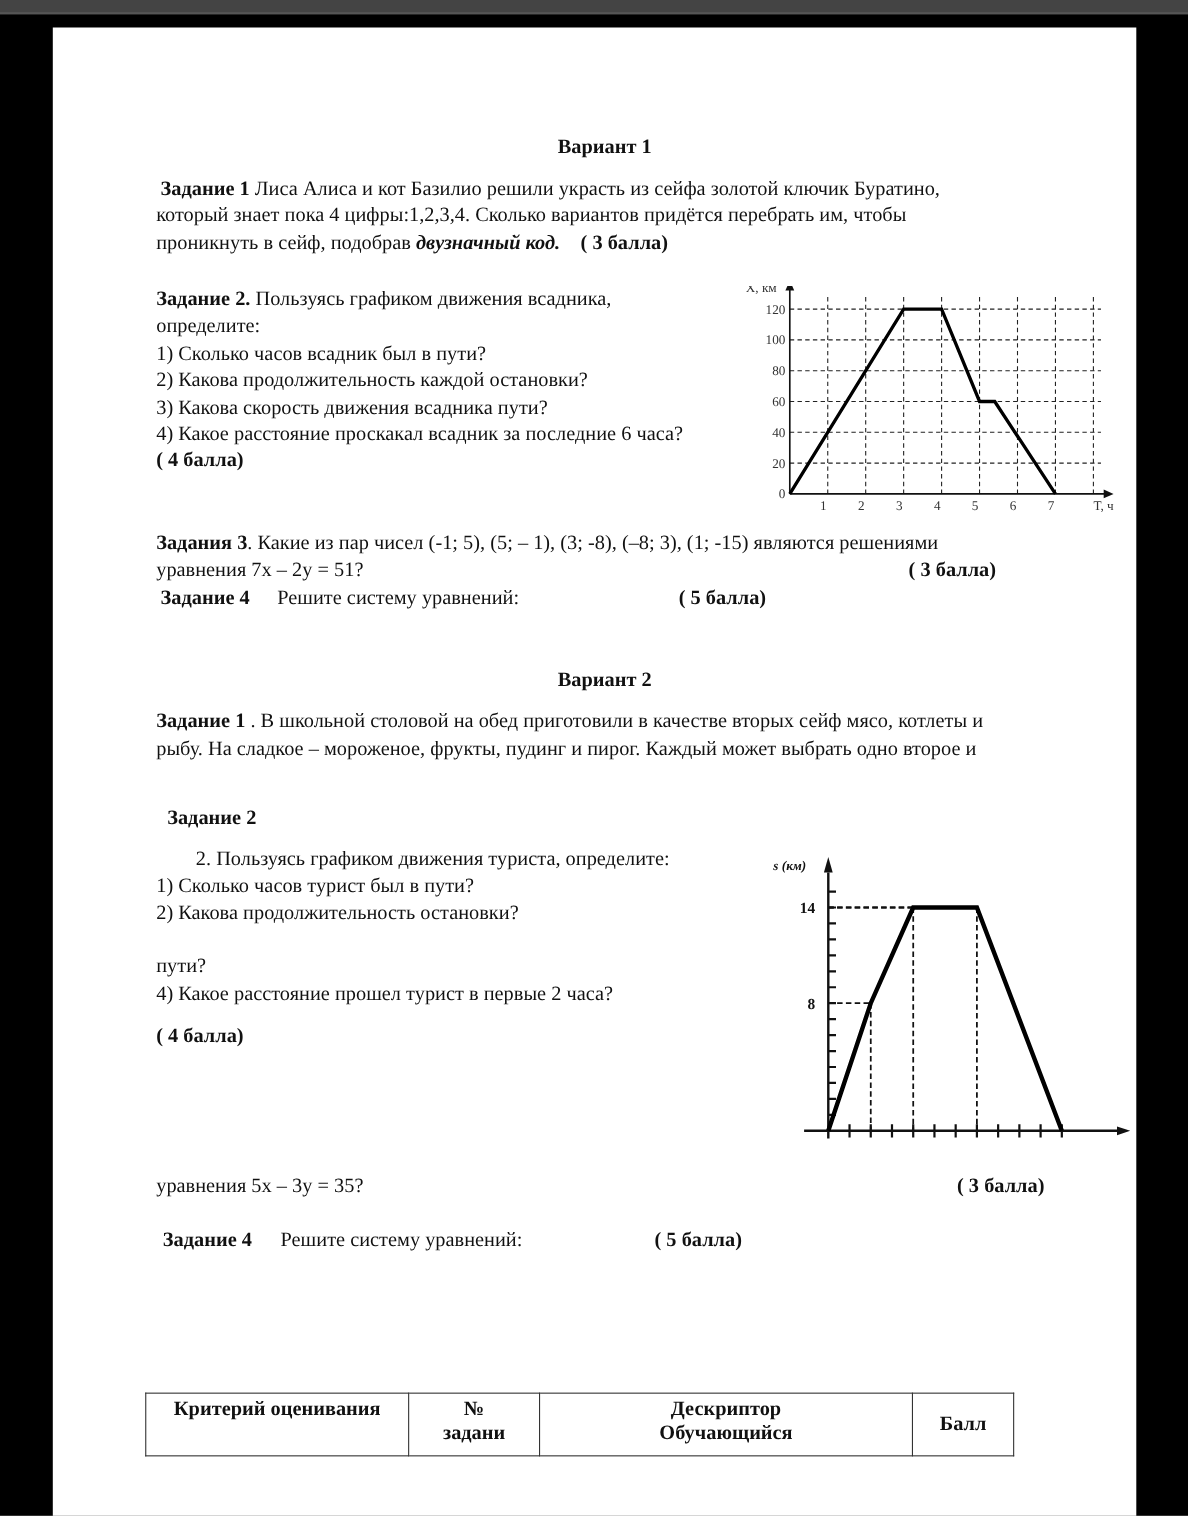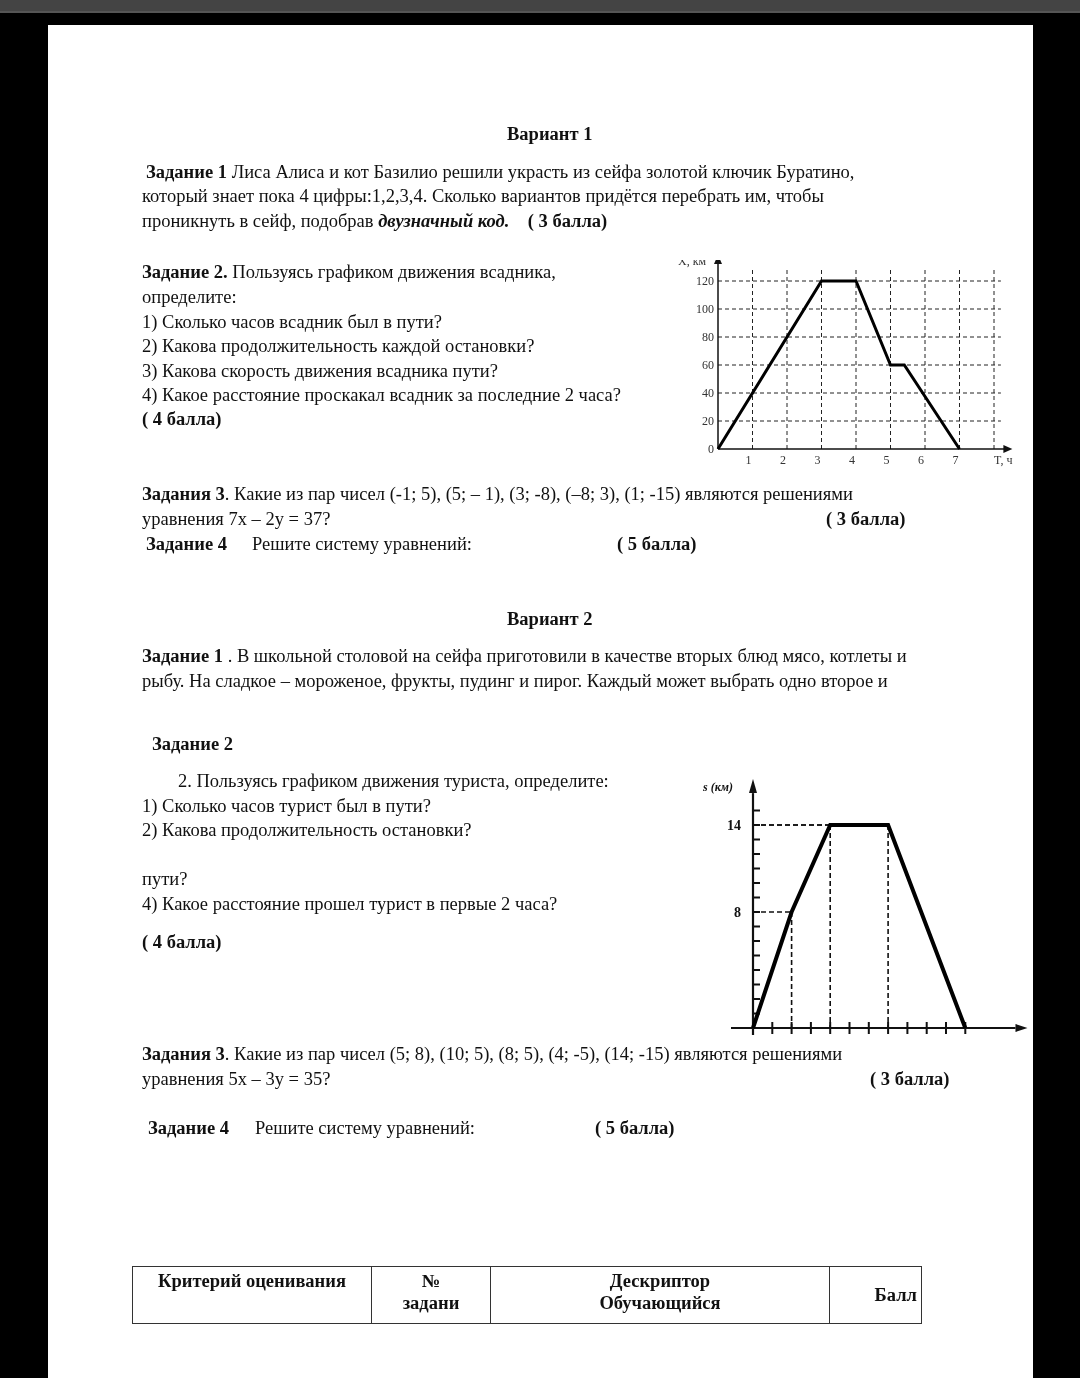--- a/index.html
+++ b/index.html
@@ -25,21 +25,21 @@
 
   <div class="t" style="left:98px; top:135px;"><span class="b">Задание 1</span> <span>Лиса Алиса и кот Базилио решили украсть из сейфа золотой ключик Буратино,</span></div>
   <div class="t" style="left:94px; top:159px;">который знает пока 4 цифры:1,2,3,4. Сколько вариантов придётся перебрать им, чтобы</div>
   <div class="t" style="left:94px; top:184px;"><span>проникнуть в сейф, подобрав </span><span class="bi">двузначный код.</span>&nbsp;&nbsp;&nbsp;&nbsp;<span class="b">( 3 балла)</span></div>
 
   <div class="t" style="left:94px; top:235px;"><span class="b">Задание 2.</span> <span>Пользуясь графиком движения всадника,</span></div>
   <div class="t" style="left:94px; top:260px;">определите:</div>
   <div class="t" style="left:94px; top:285px;">1) Сколько часов всадник был в пути?</div>
   <div class="t" style="left:94px; top:309px;">2) Какова продолжительность каждой остановки?</div>
   <div class="t" style="left:94px; top:334px;">3) Какова скорость движения всадника пути?</div>
-  <div class="t" style="left:94px; top:358px;">4) Какое расстояние проскакал всадник за последние 2 часа?</div>
+  <div class="t" style="left:94px; top:358px;">4) Какое расстояние проскакал всадник за последние 6 часа?</div>
   <div class="t b" style="left:94px; top:382px;">( 4 балла)</div>
 
   <svg id="chart1" style="position:absolute; left:620px; top:235px;" width="345" height="220">
       <line x1="50" y1="161" x2="332.9" y2="161" stroke="#222" stroke-width="1" stroke-dasharray="4 3"></line>
       <line x1="50" y1="133" x2="332.9" y2="133" stroke="#222" stroke-width="1" stroke-dasharray="4 3"></line>
       <line x1="50" y1="105" x2="332.9" y2="105" stroke="#222" stroke-width="1" stroke-dasharray="4 3"></line>
       <line x1="50" y1="77" x2="332.9" y2="77" stroke="#222" stroke-width="1" stroke-dasharray="4 3"></line>
       <line x1="50" y1="49" x2="332.9" y2="49" stroke="#222" stroke-width="1" stroke-dasharray="4 3"></line>
       <line x1="50" y1="21" x2="332.9" y2="21" stroke="#222" stroke-width="1" stroke-dasharray="4 3"></line>
       <line x1="84.5" y1="189" x2="84.5" y2="7" stroke="#222" stroke-width="1" stroke-dasharray="4 3"></line>
@@ -67,30 +67,30 @@
       <text x="184" y="204" font-size="12" text-anchor="middle" fill="#333">4</text>
       <text x="218.5" y="204" font-size="12" text-anchor="middle" fill="#333">5</text>
       <text x="253" y="204" font-size="12" text-anchor="middle" fill="#333">6</text>
       <text x="287.5" y="204" font-size="12" text-anchor="middle" fill="#333">7</text>
       <text x="10" y="5" font-size="12" fill="#333">X, км</text>
       <text x="326" y="204" font-size="12" fill="#333">T, ч</text>
       <polyline points="50,189 153.5,21 188,21 222.5,105 236.3,105 291.5,189" fill="none" stroke="#000" stroke-width="3" stroke-linejoin="miter"></polyline>
     </svg>
 
   <div class="t" style="left:94px; top:457px;"><span class="b">Задания 3</span><span>. Какие из пар чисел (-1; 5), (5; – 1), (3; -8), (–8; 3), (1; -15) являются решениями</span></div>
-  <div class="t" style="left:94px; top:482px;">уравнения    7x – 2y = 37?</div>
+  <div class="t" style="left:94px; top:482px;">уравнения    7x – 2y = 51?</div>
   <div class="t b" style="left:778px; top:482px;">( 3 балла)</div>
 
   <div class="t b" style="left:98px; top:507px;">Задание 4</div>
   <div class="t" style="left:204px; top:507px;">Решите систему уравнений:</div>
   <div class="t b" style="left:569px; top:507px;">( 5 балла)</div>
 
   <div class="t b" style="left:459px; top:582px;">Вариант 2</div>
 
-  <div class="t" style="left:94px; top:619px;"><span class="b">Задание 1</span><span> . В школьной столовой на сейфа приготовили в качестве вторых блюд мясо, котлеты и</span></div>
+  <div class="t" style="left:94px; top:619px;"><span class="b">Задание 1</span><span> . В школьной столовой на обед приготовили в качестве вторых сейф мясо, котлеты и</span></div>
   <div class="t" style="left:94px; top:644px;">рыбу. На сладкое – мороженое, фрукты, пудинг и пирог. Каждый может выбрать одно второе и</div>
 
   <div class="t b" style="left:104px; top:707px;">Задание 2</div>
   <div class="t" style="left:94px; top:744px;margin-left:36px;">2. Пользуясь графиком движения туриста, определите:</div>
   <div class="t" style="left:94px; top:769px;">1) Сколько часов турист был в пути?</div>
   <div class="t" style="left:94px; top:793px;">2) Какова продолжительность остановки?</div>
   <div class="t" style="left:94px; top:842px;">пути?</div>
   <div class="t" style="left:94px; top:867px;">4) Какое расстояние прошел турист в первые 2 часа?</div>
   <div class="t b" style="left:94px; top:905px;">( 4 балла)</div>
 
@@ -135,33 +135,32 @@
       <text x="93" y="75" font-size="14" font-weight="bold" text-anchor="end" fill="#111">14</text>
       <text x="143.6" y="293" font-size="14" font-weight="bold" text-anchor="middle" fill="#111">2</text>
       <text x="182.2" y="293" font-size="14" font-weight="bold" text-anchor="middle" fill="#111">4</text>
       <text x="240.1" y="293" font-size="14" font-weight="bold" text-anchor="middle" fill="#111">7</text>
       <text x="317.3" y="293" font-size="14" font-weight="bold" text-anchor="middle" fill="#111">11</text>
       <text x="55" y="36.10000000000002" font-size="12" font-weight="bold" font-style="italic" fill="#111">s (км)</text>
       <text x="383.48" y="277" font-size="12" font-weight="bold" font-style="italic" fill="#111">t (ч)</text>
       <polyline points="105,273 143.6,157 182.2,70 240.1,70 317.3,273" fill="none" stroke="#000" stroke-width="4" stroke-linejoin="miter"></polyline>
     </svg>
 
-  <div class="t" style="left:94px; top:1017px;"><span class="b">Задания 3</span><span>. Какие из пар чисел (5; 8), (10; 5), (8; 5), (4; -5), (14; -15) являются решениями</span></div>
   <div class="t" style="left:94px; top:1042px;">уравнения    5x – 3y = 35?</div>
   <div class="t b" style="left:822px; top:1042px;">( 3 балла)</div>
 
   <div class="t b" style="left:100px; top:1091px;">Задание 4</div>
   <div class="t" style="left:207px; top:1091px;">Решите систему уравнений:</div>
   <div class="t b" style="left:547px; top:1091px;">( 5 балла)</div>
 
   <table class="crit">
     <tbody>
         <tr>
       <td style="width:230px;"><span>Критерий оценивания</span></td>
       <td style="width:110px; white-space:pre-line; padding-top:3px;"><span style="white-space:pre-line;">№
 задани</span></td>
       <td style="width:330px; white-space:pre-line;"><span style="white-space:pre-line;">Дескриптор
 Обучающийся</span></td>
-      <td style="vertical-align:middle;text-align:right;"><span>Балл</span></td>
+      <td style="vertical-align:middle;"><span>Балл</span></td>
     </tr>
   </tbody>
     </table>
 </div>
 
 </body></html>

